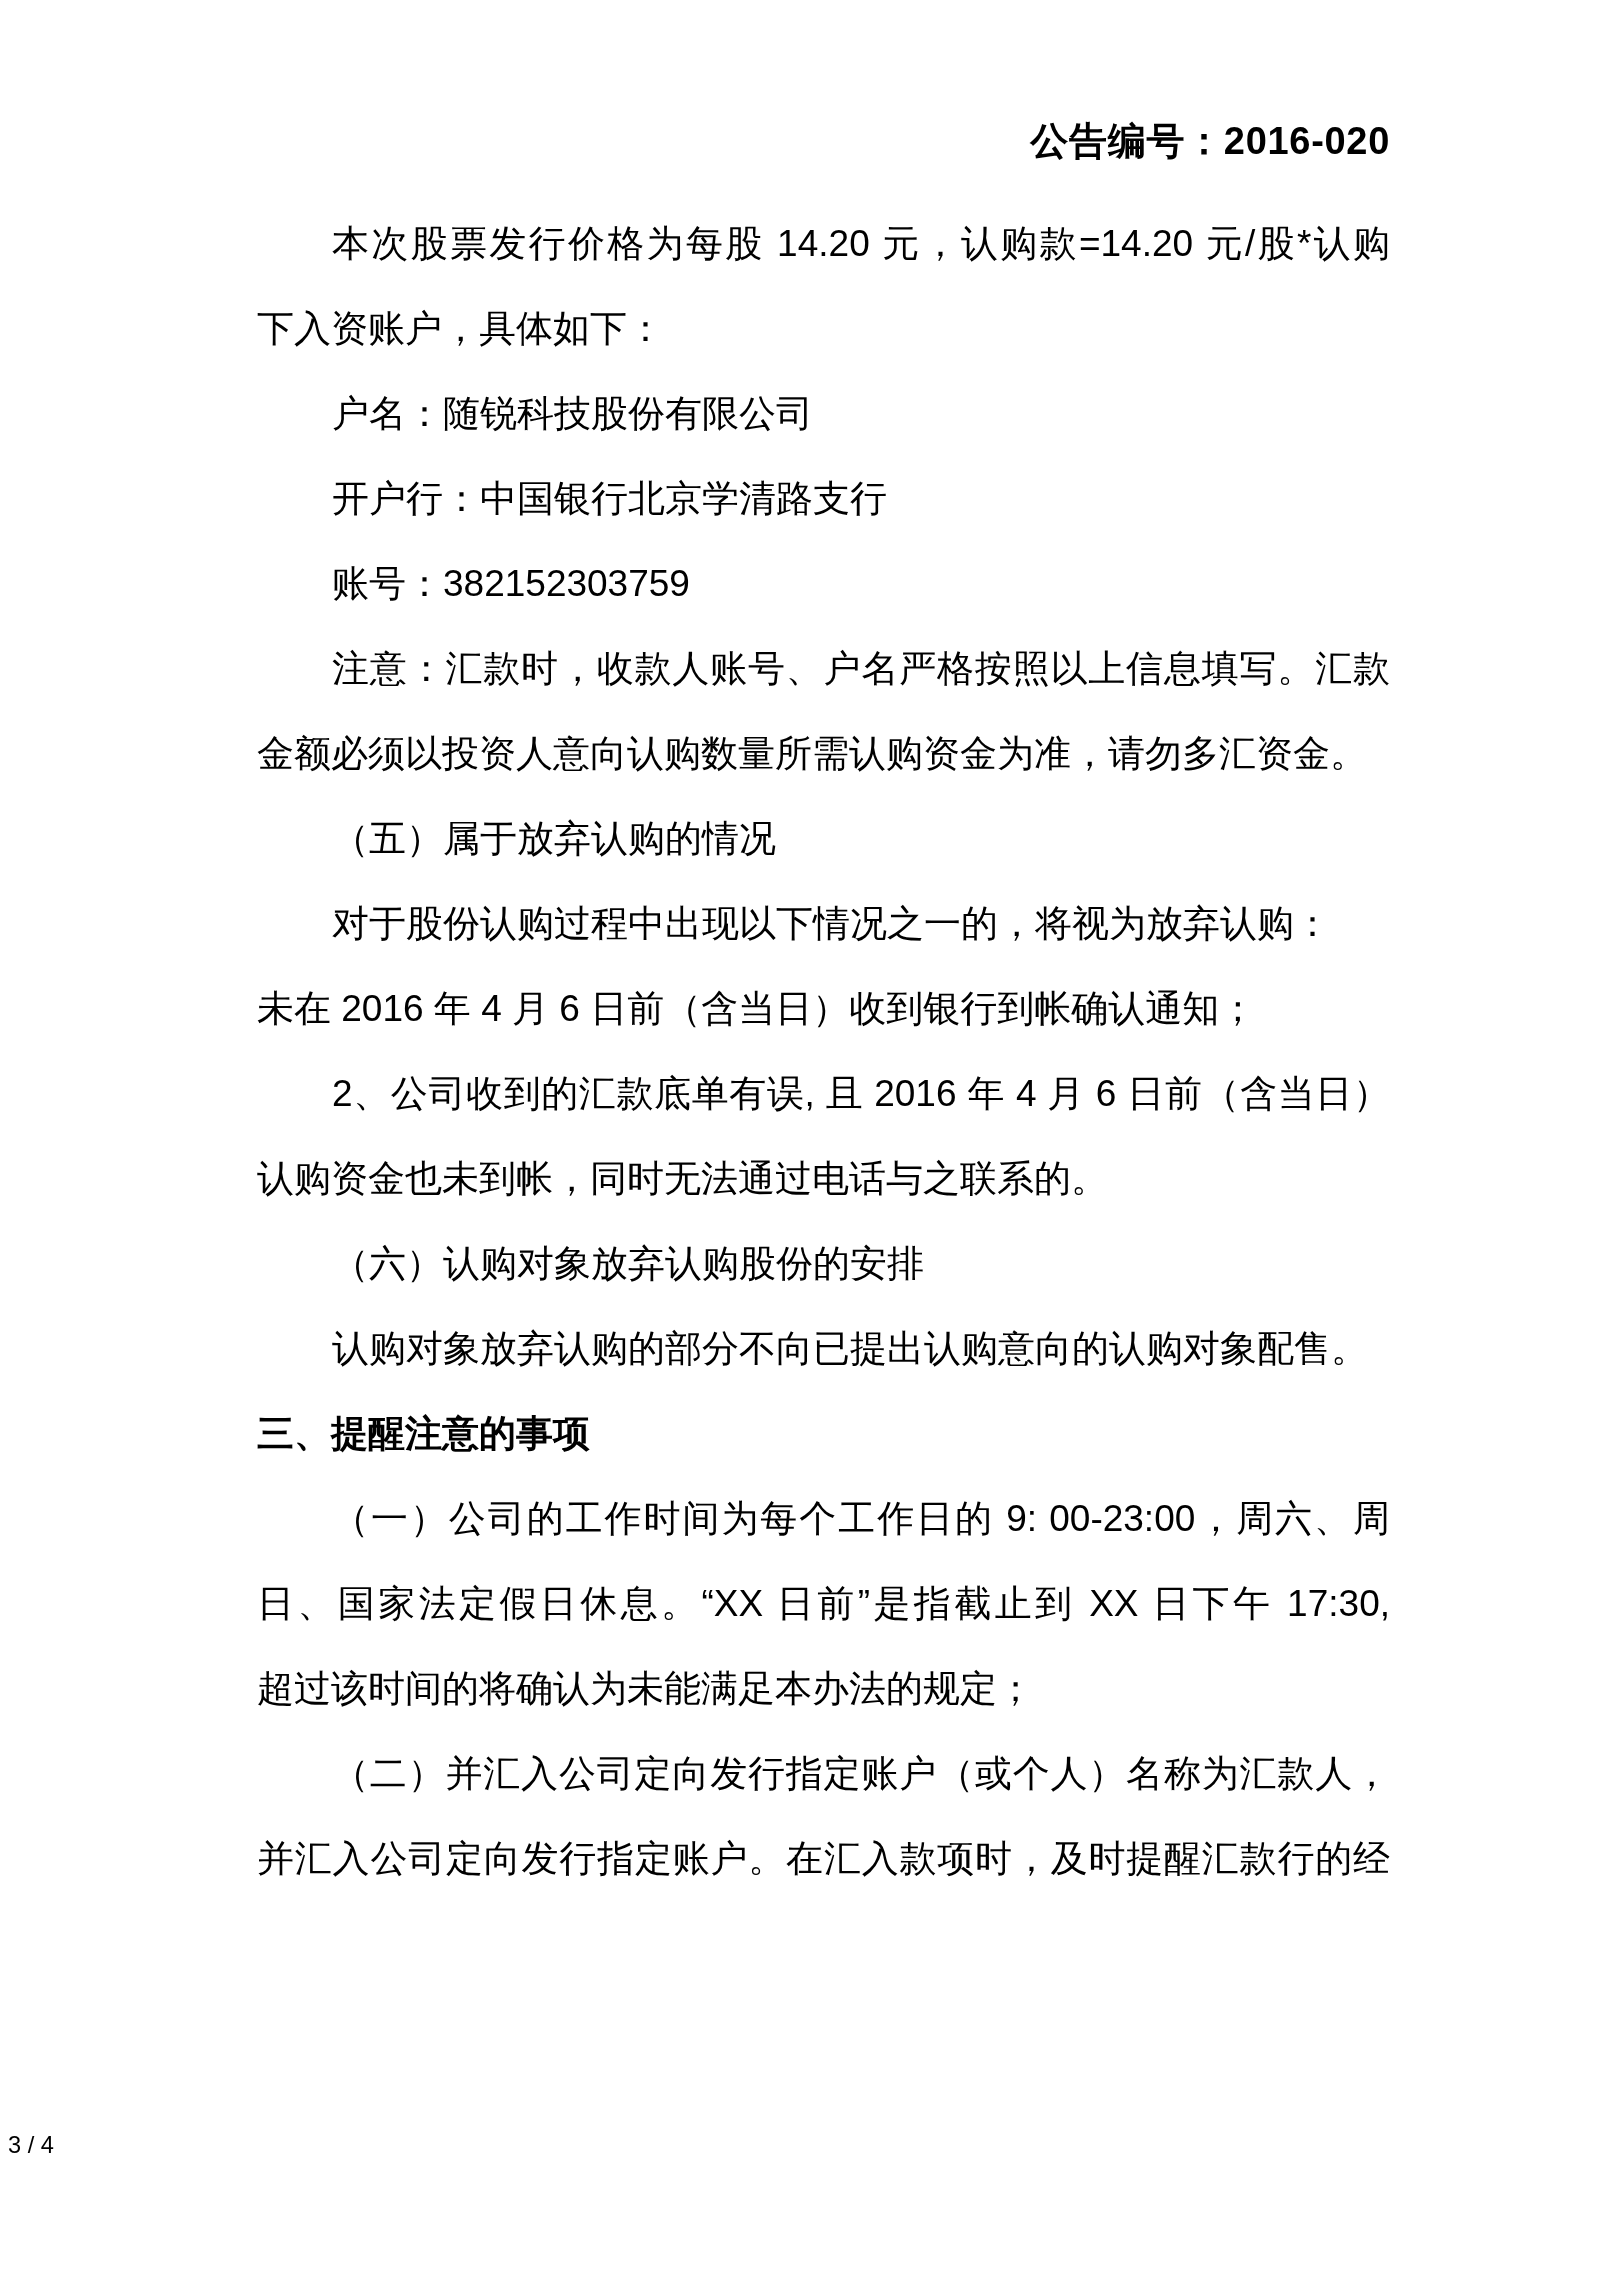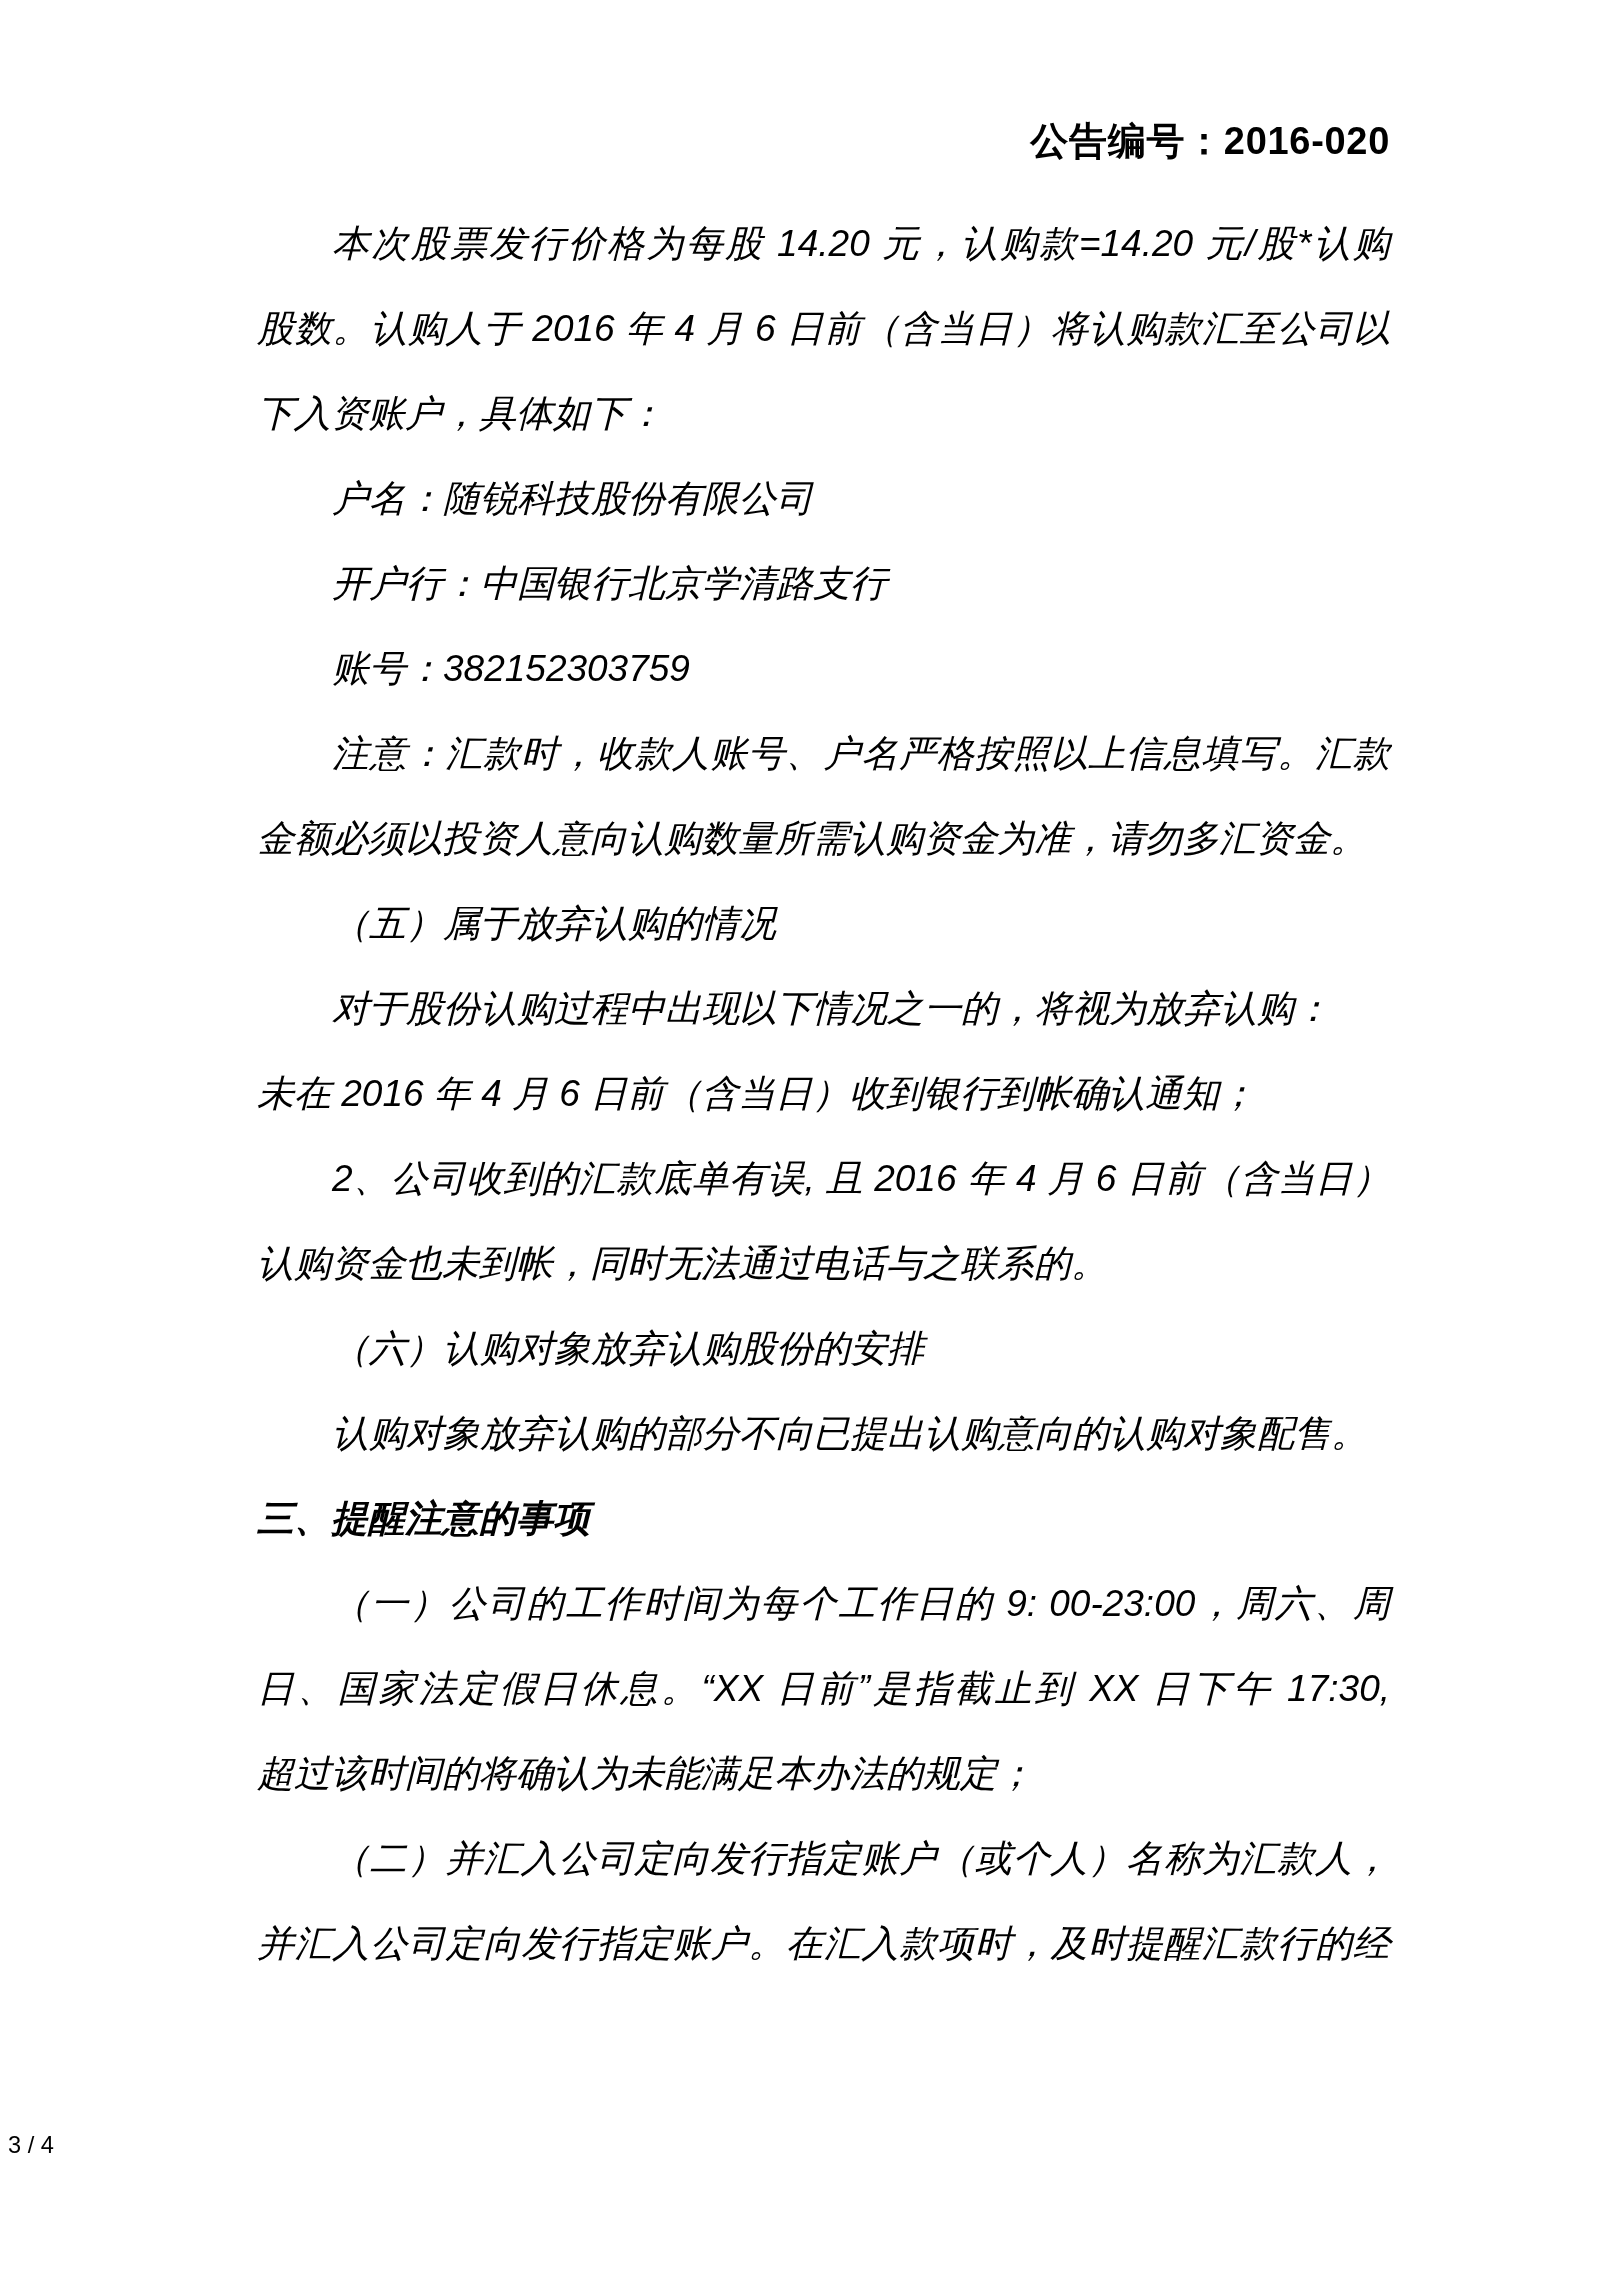--- a/index.html
+++ b/index.html
@@ -39,21 +39,20 @@
     left: 249px;
     width: 1133px;
     font-size: 37px;
     line-height: 85px;
     letter-spacing: 0;
   }
   .line {
     height: 85px;
     white-space: normal;
     overflow: visible;
-    font-style: italic;
   }
   .indent {
     text-indent: 75px; 
   }
   .justify {
     text-align: justify;
     text-align-last: justify;
     text-justify: inter-character;
   }
   .bold {
@@ -74,21 +73,20 @@
 <body>
 
 <div class="page">
 
   <div class="header">
     <span>公告编号：2016-020</span>
   </div>
 
   <div class="content">
     <div class="line indent justify">本次股票发行价格为每股 14.20 元，认购款=14.20 元/股*认购</div>
-    <div class="line justify">股数。认购人于 2016 年 4 月 6 日前（含当日）将认购款汇至公司以</div>
     <div class="line">下入资账户，具体如下：</div>
     <div class="line indent">户名：随锐科技股份有限公司</div>
     <div class="line indent">开户行：中国银行北京学清路支行</div>
     <div class="line indent">账号：382152303759</div>
     <div class="line indent justify">注意：汇款时，收款人账号、户名严格按照以上信息填写。汇款</div>
     <div class="line">金额必须以投资人意向认购数量所需认购资金为准，请勿多汇资金。</div>
     <div class="line indent">（五）属于放弃认购的情况</div>
     <div class="line indent">对于股份认购过程中出现以下情况之一的，将视为放弃认购：</div>
     <div class="line">未在 2016 年 4 月 6 日前（含当日）收到银行到帐确认通知；</div>
     <div class="line indent justify">2、公司收到的汇款底单有误, 且 2016 年 4 月 6 日前（含当日）</div>

